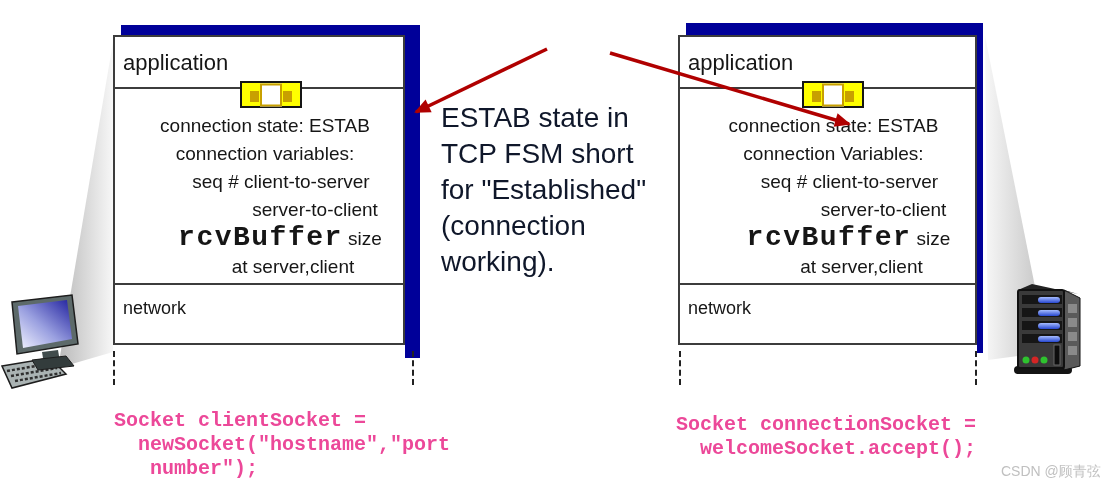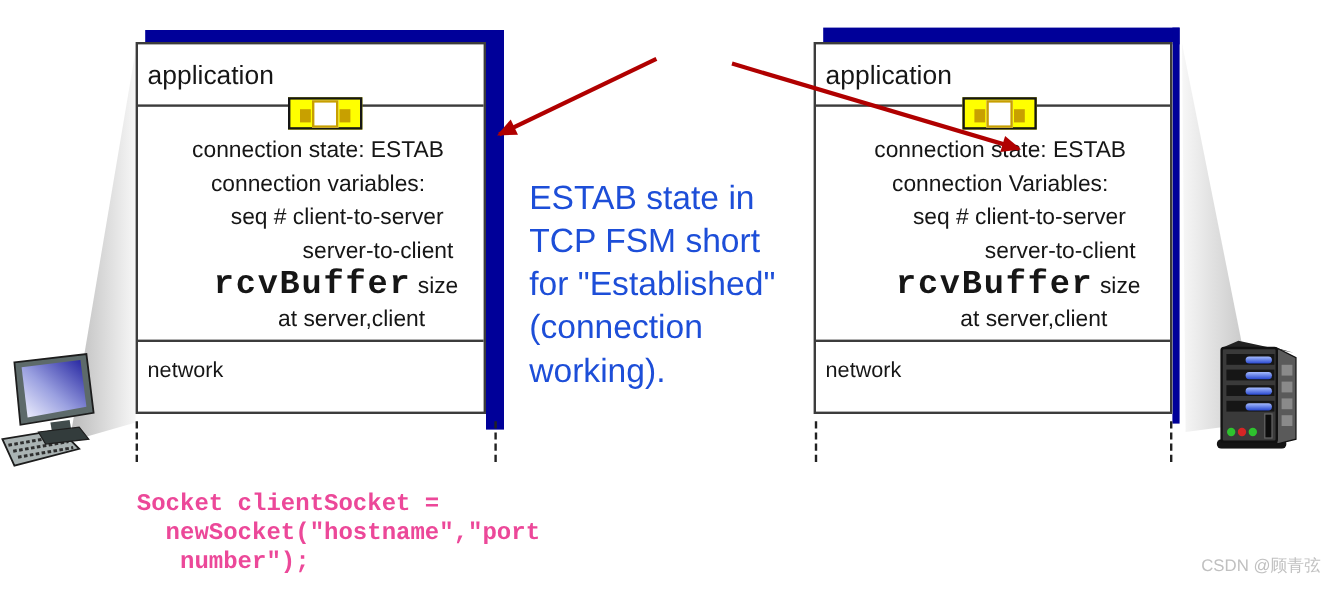--- a/index.html
+++ b/index.html
@@ -26,21 +26,21 @@
   .rest{white-space:pre;}
   .socket{position:absolute;top:81px;width:62px;height:27px;background:#ffff00;
           border:2px solid #151515;z-index:4;box-sizing:border-box;}
   .socket .plug{position:absolute;left:50%;top:50%;transform:translate(-50%,-50%);
                 width:18px;height:19px;background:#fff;border:2px solid #c8a000;}
   .socket .nub{position:absolute;bottom:4px;width:9px;height:11px;background:#c8a000;}
   .socket .nub.l{left:8px;}
   .socket .nub.r{right:8px;}
   .dash{position:absolute;top:351px;height:34px;width:0;border-left:2px dashed #222;z-index:1;}
   .annotation{position:absolute;left:441px;top:100px;width:250px;font-size:28px;line-height:36px;
-              white-space:pre-line;color:#1d4ed8;z-index:3;margin-top:47px;}
+              white-space:pre-line;color:#0f172a;z-index:3;}
   .code{position:absolute;font-family:"Liberation Mono","DejaVu Sans Mono",monospace;
         font-weight:bold;font-size:20px;line-height:24px;white-space:pre;color:#ec4899;z-index:2;}
   .code.left{left:114px;top:409px;}
   .code.right{left:676px;top:413px;}
   .watermark{position:absolute;left:1001px;top:463px;font-size:14px;color:#c0c0c0;z-index:2;}
   .icon{position:absolute;z-index:2;}
 </style>
 </head>
 <body>
 
@@ -175,16 +175,18 @@
         <path d="M1,1 L17,8 L1,15 Z" fill="#b00000"></path>
       </marker>
     </defs>
     <line x1="547" y1="49" x2="416" y2="112" stroke="#b00000" stroke-width="3.5" marker-end="url(#ah)"></line>
     <line x1="610" y1="53" x2="849" y2="124" stroke="#b00000" stroke-width="3.5" marker-end="url(#ah)"></line>
   </svg>
 
   <div class="code left">Socket clientSocket =
   newSocket("hostname","port
    number");</div>
+  <div class="code right">Socket connectionSocket =
+  welcomeSocket.accept();</div>
 
   <div class="watermark">CSDN @顾青弦</div>
 
 </div>
 
 </body></html>

